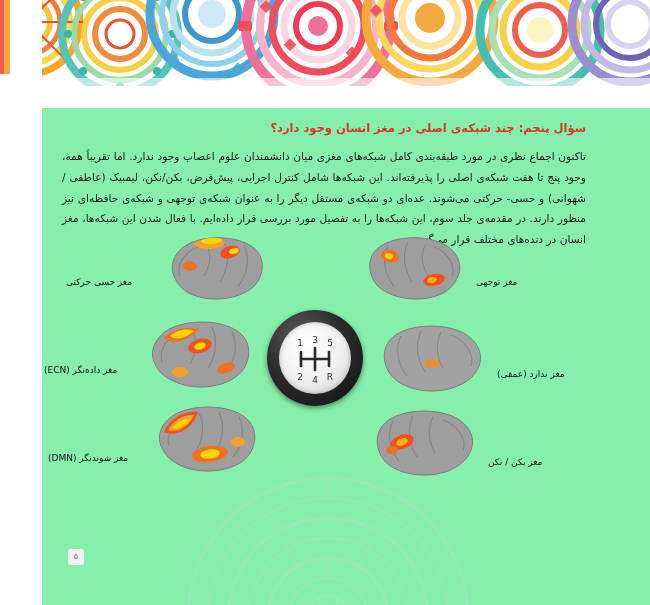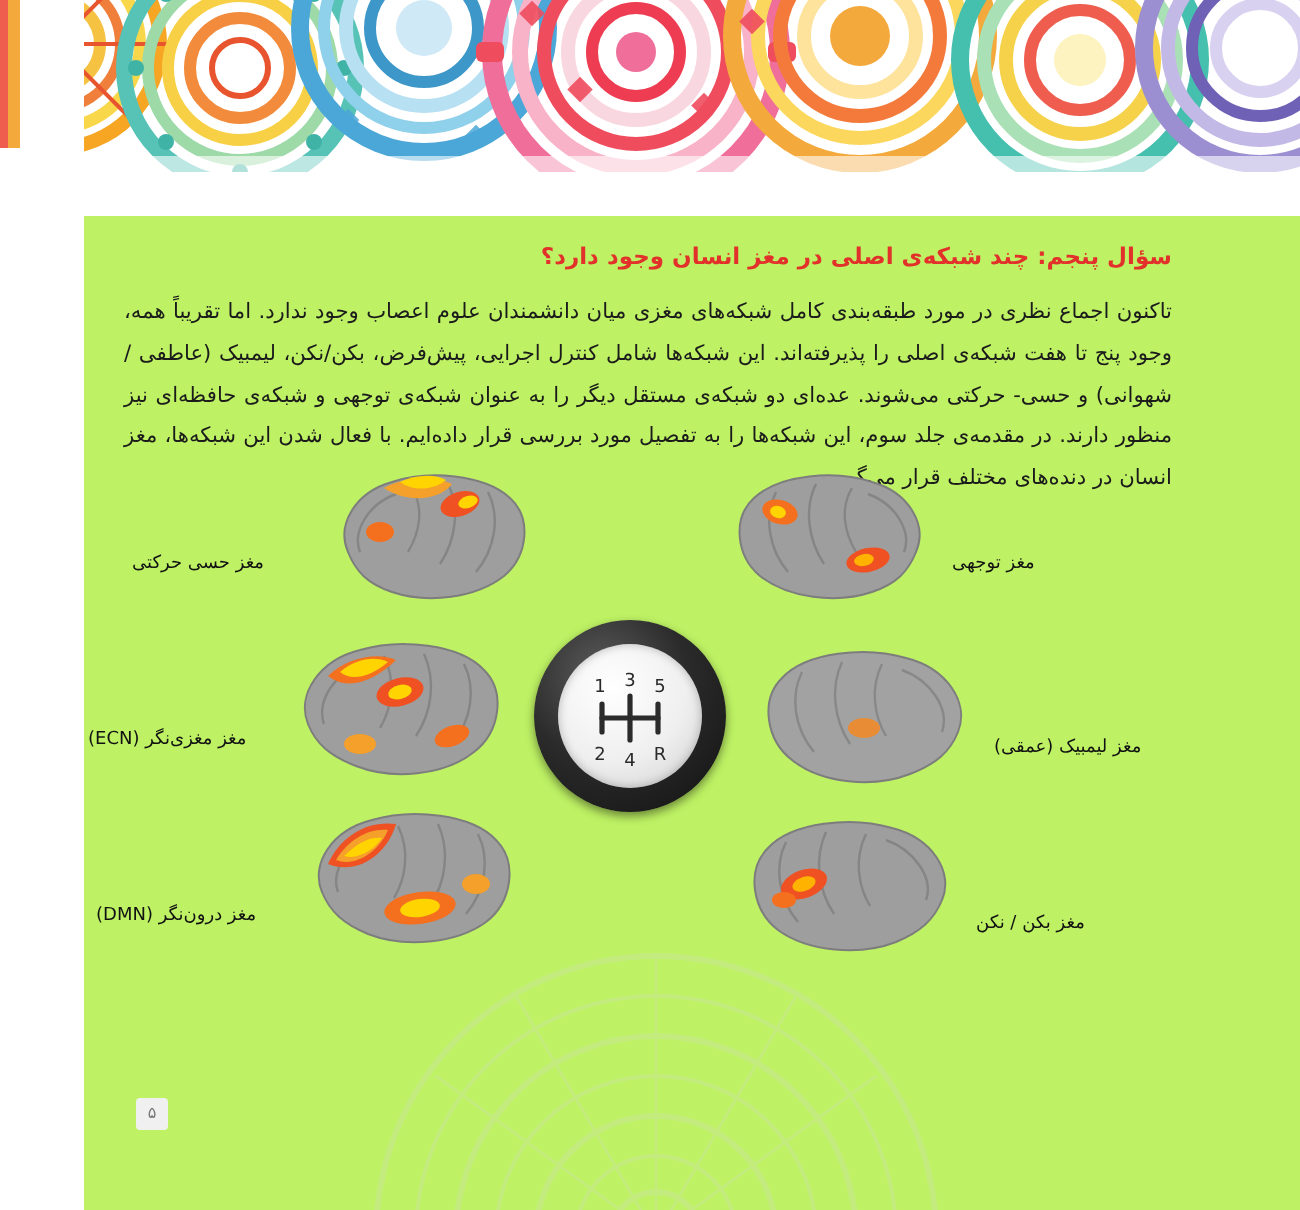--- a/index.html
+++ b/index.html
@@ -4,21 +4,21 @@
 <style>
   html, body {
     margin: 0;
     padding: 0;
     background: #ffffff;
   }
   .page {
     position: relative;
     width: 650px;
     height: 605px;
-    background: #bef264;
+    background: #86efac;
     overflow: hidden;
     font-family: "DejaVu Sans", sans-serif;
   }
 
   
   .mandala-band {
     position: absolute;
     top: 0;
     left: 0;
     width: 650px;
@@ -291,50 +291,50 @@
         <path d="M52,12 C58,24 56,38 50,48" fill="none" stroke="#858585" stroke-width="1.2"></path>
         <path d="M72,11 C78,24 76,40 68,52" fill="none" stroke="#858585" stroke-width="1.2"></path>
         <path d="M92,16 C98,28 96,44 86,56" fill="none" stroke="#858585" stroke-width="1.2"></path>
         <path d="M24,22 C34,12 50,10 58,14 C48,24 34,30 24,22 Z" fill="#f4701f"></path>
         <path d="M30,20 C38,13 48,12 54,15 C46,22 36,25 30,20 Z" fill="#ffd400"></path>
         <ellipse cx="60" cy="30" rx="12" ry="7" fill="#ef5122" transform="rotate(-14 60 30)"></ellipse>
         <ellipse cx="60" cy="30" rx="6" ry="3.5" fill="#ffd400" transform="rotate(-14 60 30)"></ellipse>
         <ellipse cx="86" cy="52" rx="9" ry="5" fill="#f4701f" transform="rotate(-20 86 52)"></ellipse>
         <ellipse cx="40" cy="56" rx="8" ry="5" fill="#f4a02a"></ellipse>
       </svg>
-      <div class="brain-label" style="left:-96px; top:48px;">مغز مغزی‌نگر (ECN)</div>
+      <div class="brain-label" style="left:-96px; top:48px;">مغز داده‌نگر (ECN)</div>
     </div>
 
     <div class="brain-unit" style="left:375px; top:92px;">
       <svg class="brain-svg" width="118" height="78" viewBox="0 0 118 78">
         <path d="M104,46 C110,31 98,14 78,9 C58,3 28,6 16,19 C5,30 8,50 21,60 C36,72 62,74 80,67 C93,62 100,56 104,46 Z" fill="#a2a2a2" stroke="#7d7d7d" stroke-width="1"></path>
         <path d="M96,46 C100,34 90,20 76,15" fill="none" stroke="#888" stroke-width="1.2"></path>
         <path d="M66,12 C60,24 62,38 68,48" fill="none" stroke="#888" stroke-width="1.2"></path>
         <path d="M46,11 C40,24 42,40 50,52" fill="none" stroke="#888" stroke-width="1.2"></path>
         <path d="M26,16 C20,28 22,44 32,56" fill="none" stroke="#888" stroke-width="1.2"></path>
         <ellipse cx="57" cy="44" rx="8" ry="5" fill="#f08b2a" opacity="0.9"></ellipse>
       </svg>
-      <div class="brain-label" style="left:122px; top:48px;">مغز لیمبیک (عمقی)</div>
+      <div class="brain-label" style="left:122px; top:48px;">مغز ندارد (عمقی)</div>
     </div>
 
     <div class="brain-unit" style="left:148px; top:174px;">
       <svg class="brain-svg" width="116" height="76" viewBox="0 0 116 76">
         <path d="M13,44 C7,30 18,13 38,8 C58,2 88,5 100,18 C111,29 108,49 95,59 C80,70 54,72 36,65 C24,60 17,54 13,44 Z" fill="#9e9e9e" stroke="#7d7d7d" stroke-width="1"></path>
         <path d="M21,44 C17,33 27,19 41,14" fill="none" stroke="#858585" stroke-width="1.2"></path>
         <path d="M51,11 C57,23 55,37 49,47" fill="none" stroke="#858585" stroke-width="1.2"></path>
         <path d="M71,10 C77,23 75,39 67,51" fill="none" stroke="#858585" stroke-width="1.2"></path>
         <path d="M91,15 C97,27 95,43 85,55" fill="none" stroke="#858585" stroke-width="1.2"></path>
         <path d="M16,30 C22,16 36,8 50,10 C46,24 32,36 16,30 Z" fill="#ef5122"></path>
         <path d="M20,28 C26,18 36,12 46,13 C42,23 30,32 20,28 Z" fill="#f4a02a"></path>
         <path d="M24,26 C30,20 37,16 43,17 C39,23 31,28 24,26 Z" fill="#ffd400"></path>
         <ellipse cx="62" cy="52" rx="18" ry="8" fill="#f4701f" transform="rotate(-8 62 52)"></ellipse>
         <ellipse cx="62" cy="52" rx="10" ry="4.5" fill="#ffd400" transform="rotate(-8 62 52)"></ellipse>
         <ellipse cx="90" cy="40" rx="7" ry="5" fill="#f4a02a"></ellipse>
       </svg>
-      <div class="brain-label" style="left:-100px; top:50px;">مغز درون‌نگر (DMN)</div>
+      <div class="brain-label" style="left:-100px; top:50px;">مغز شوند‌نگر (DMN)</div>
     </div>
 
     <div class="brain-unit" style="left:368px; top:178px;text-decoration:underline;">
       <svg class="brain-svg" width="116" height="76" viewBox="0 0 116 76">
         <path d="M103,44 C109,30 98,13 78,8 C58,2 28,5 16,18 C5,29 8,49 21,59 C36,70 62,72 80,65 C92,60 99,54 103,44 Z" fill="#9e9e9e" stroke="#7d7d7d" stroke-width="1"></path>
         <path d="M95,44 C99,33 89,19 75,14" fill="none" stroke="#858585" stroke-width="1.2"></path>
         <path d="M65,11 C59,23 61,37 67,47" fill="none" stroke="#858585" stroke-width="1.2"></path>
         <path d="M45,10 C39,23 41,39 49,51" fill="none" stroke="#858585" stroke-width="1.2"></path>
         <path d="M25,15 C19,27 21,43 31,55" fill="none" stroke="#858585" stroke-width="1.2"></path>
         <ellipse cx="34" cy="36" rx="12" ry="7" fill="#ef5122" transform="rotate(-20 34 36)"></ellipse>

